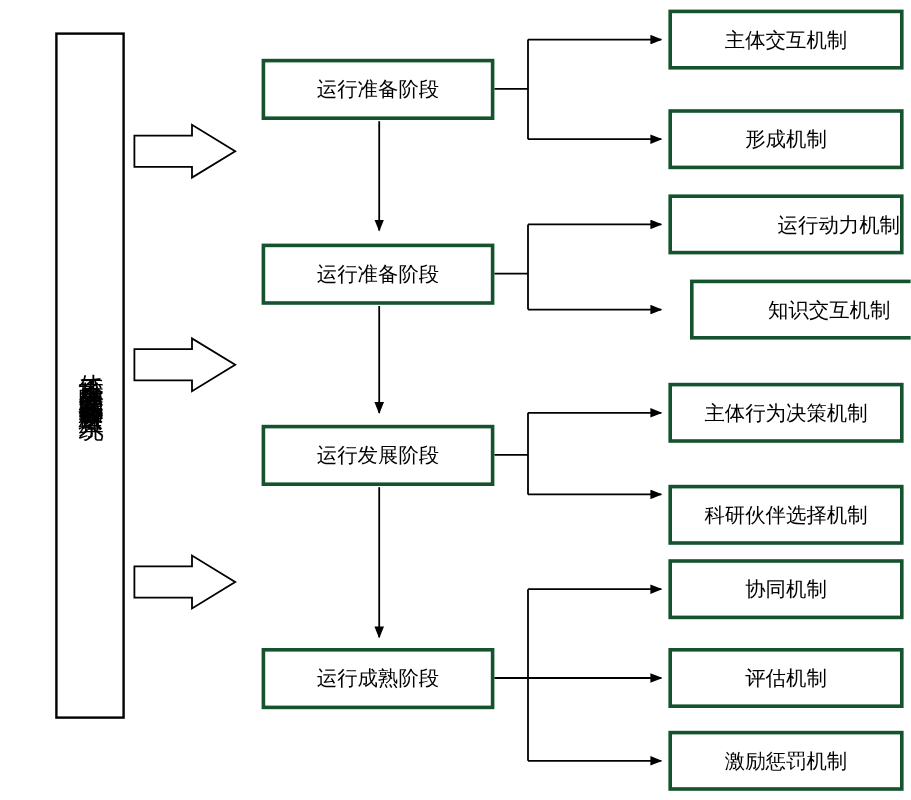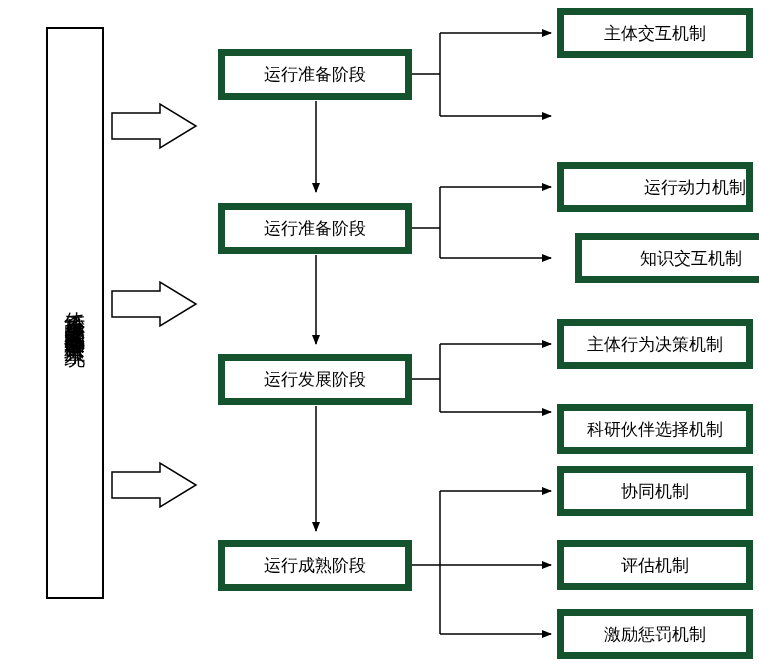--- a/index.html
+++ b/index.html
@@ -30,21 +30,21 @@
     writing-mode: vertical-rl;
     text-orientation: upright;
     font-size: 21px;
     line-height: 1.32;
     letter-spacing: 2px;
     color: #000000;
     white-space: nowrap;
   }
   .box {
     position: absolute;
-    border: 7px solid #14532d;
+    border: 3px solid #14532d;
     background: #ffffff;
     box-sizing: border-box;
     display: flex;
     align-items: center;
     justify-content: center;
     font-size: 17px;
     color: #000000;
     white-space: nowrap;
   }
   .stage-box { width: 194px; height: 51px; }
@@ -129,20 +129,23 @@
   <div class="box stage-box" style="left:218px; top:354px;">
     <span>运行发展阶段</span>
   </div>
   <div class="box stage-box" style="left:218px; top:540px;">
     <span>运行成熟阶段</span>
   </div>
 
   <div class="box mech-box" style="left:557px; top:8px;">
     <span>主体交互机制</span>
   </div>
+  <div class="box mech-box" style="left:557px; top:91px;">
+    <span>形成机制</span>
+  </div>
   <div class="box mech-box" style="left:557px; top:162px;justify-content:flex-end;">
     <span>运行动力机制</span>
   </div>
   <div class="box mech-box" style="left:575px; top:233px;padding-left:36px;">
     <span>知识交互机制</span>
   </div>
   <div class="box mech-box" style="left:557px; top:319px;">
     <span>主体行为决策机制</span>
   </div>
   <div class="box mech-box" style="left:557px; top:404px;">

